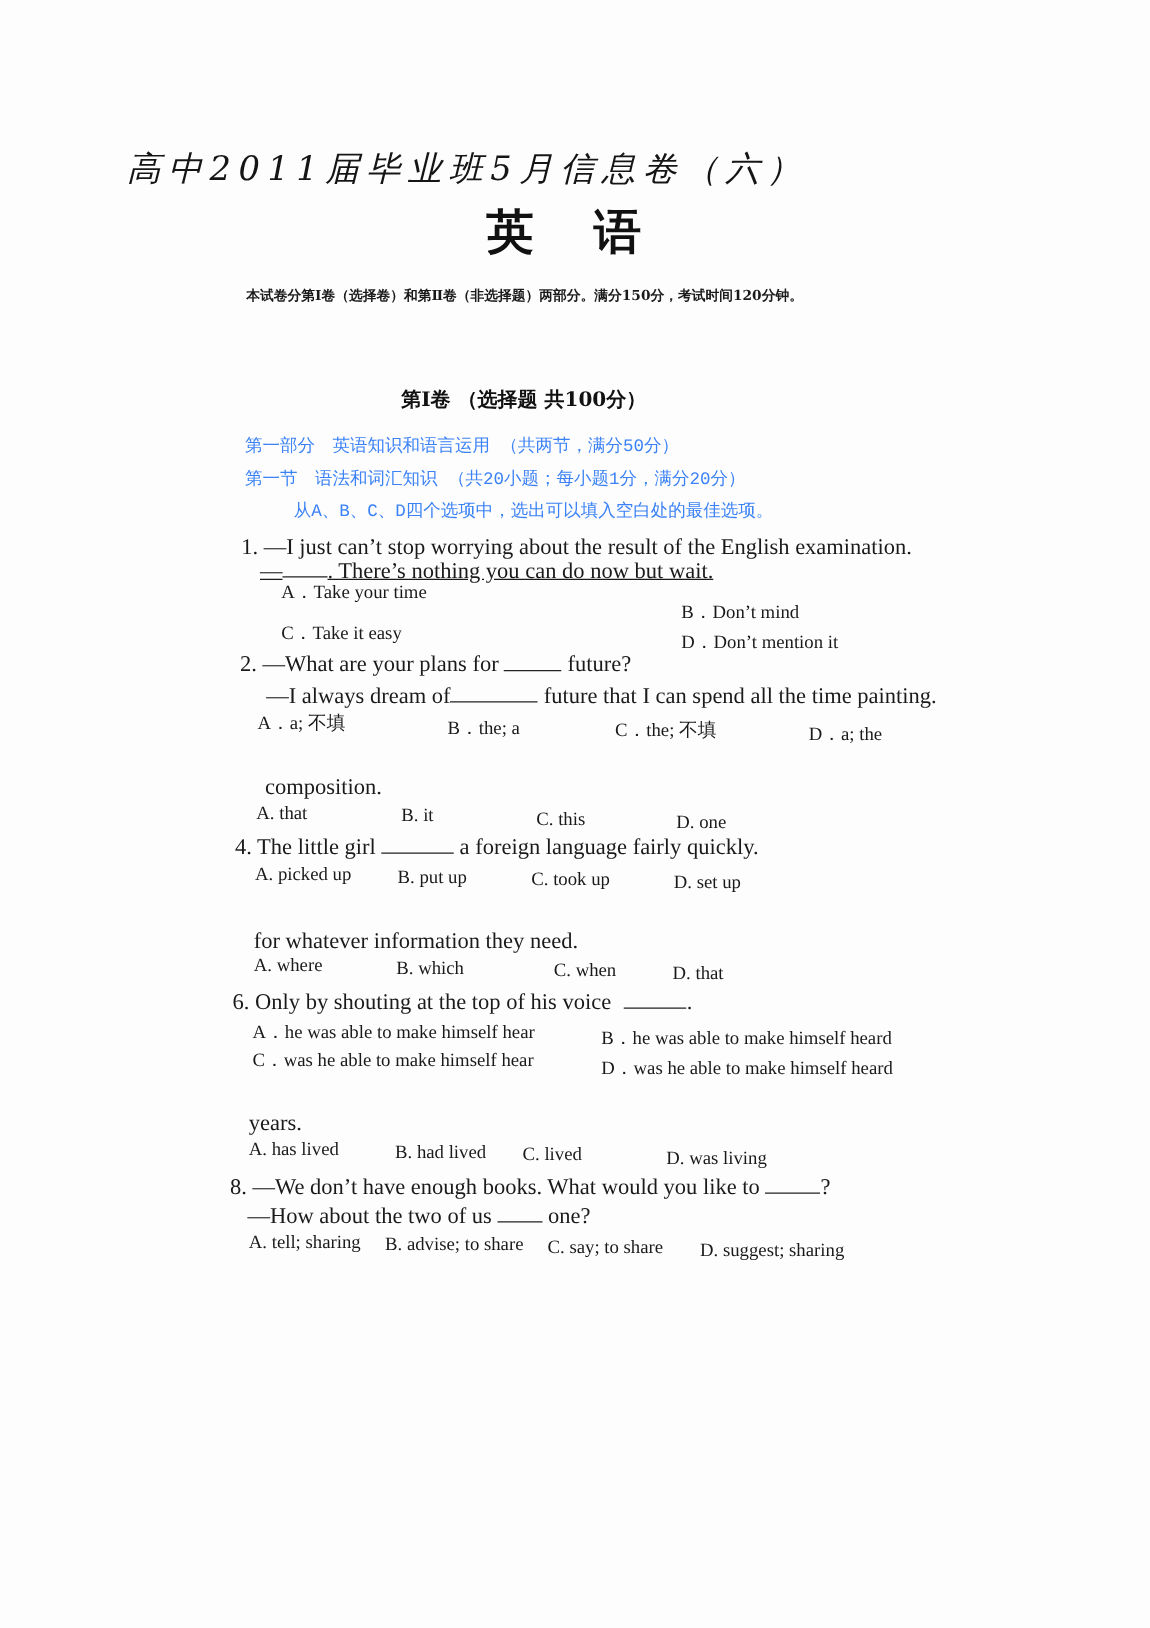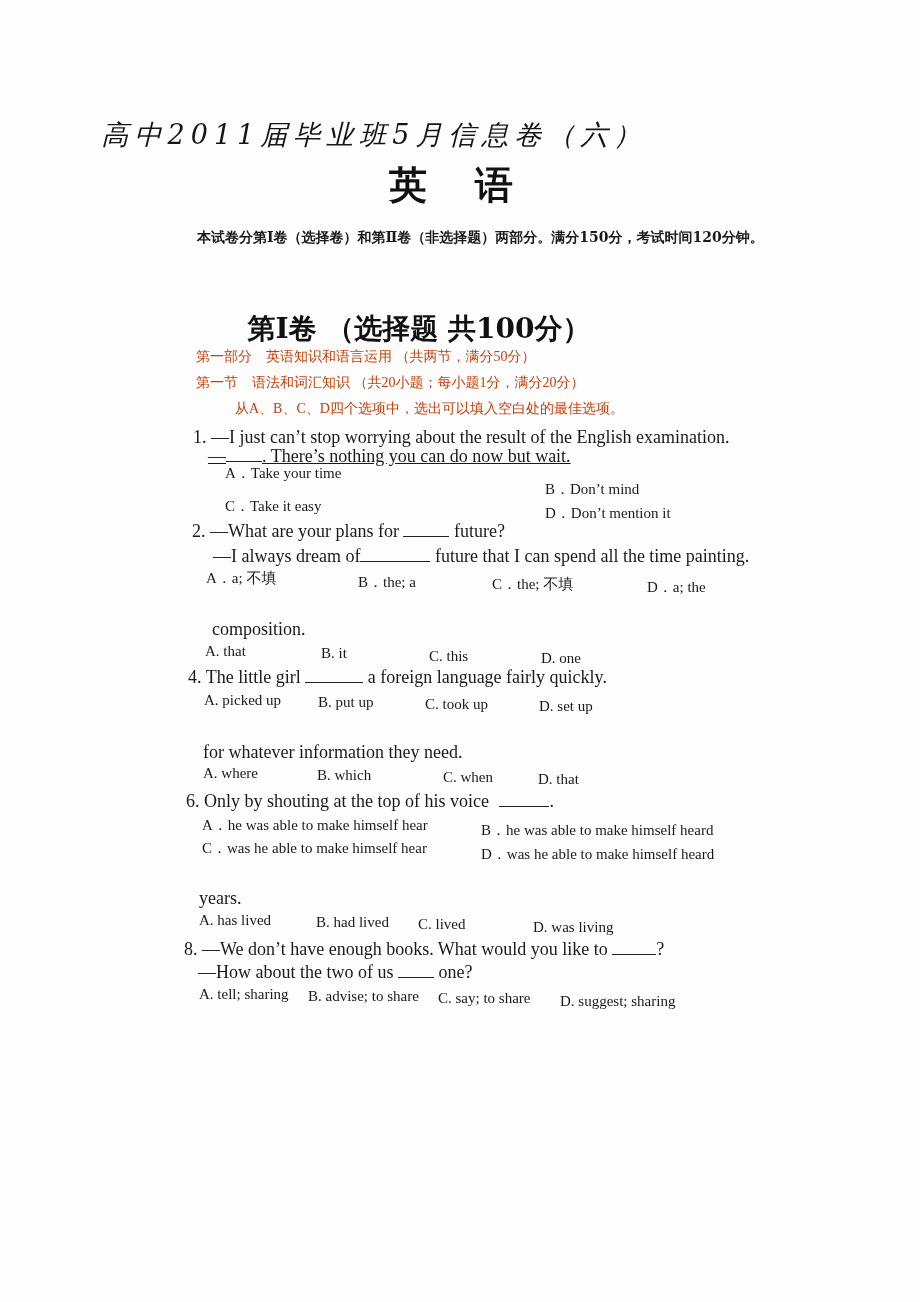--- a/index.html
+++ b/index.html
@@ -1,23 +1,23 @@
 <!DOCTYPE html>
 <html><head>
 <meta charset="utf-8">
 <style>
   html, body { margin: 0; padding: 0; background: #ffffff; }
   body { width: 920px; height: 1302px; position: relative; overflow: hidden; color: #111; }
   .page { position: absolute; left: 0; top: 0; width: 920px; height: 1302px; background: #fdfdfd; }
   .abs { position: absolute; white-space: nowrap; }
   .title-line { left: 0; width: 748px; top: 117px; text-align: center; font-family: "DejaVu Serif", serif; font-size: 27px; letter-spacing: 6px; font-style: italic; color: #151515; }
   .subject { left: 0; width: 920px; top: 160px; text-align: center; font-family: "DejaVu Sans", sans-serif; font-size: 38px; font-weight: bold; letter-spacing: 48px; padding-left: 30px; box-sizing: border-box; color: #111; }
-  .intro { left: 197px; top: 229px; font-family: "DejaVu Serif", serif; font-size: 14px; font-weight: bold; color: #1a1a1a; }
-  .part-title { left: 0; width: 828px; top: 310px; text-align: center; font-family: "DejaVu Serif", serif; font-size: 28px; font-weight: bold; color: #111; padding-left: 10px; box-sizing: border-box; }
-  .sec { font-family: Liberation Serif, serif; font-size: 14px; color: #c2410c; }
+  .intro { left: 197px; top: 229px; font-family: "DejaVu Serif", serif; font-size: 11px; font-weight: bold; color: #1a1a1a; }
+  .part-title { left: 0; width: 828px; top: 310px; text-align: center; font-family: "DejaVu Serif", serif; font-size: 16px; font-weight: bold; color: #111; padding-left: 10px; box-sizing: border-box; }
+  .sec { font-family: Liberation Mono, monospace; font-size: 14px; color: #3b82f6; }
   .q { font-family: "Liberation Serif", serif; font-size: 18px; color: #1a1a1a; }
   .opt { font-family: "Liberation Serif", serif; font-size: 15px; color: #1a1a1a; }
   .blank { display: inline-block; border-bottom: 1px solid #222; height: 12px; vertical-align: baseline; }
 </style>
 </head>
 <body>
 
 <div class="page">
 
   <div class="abs title-line">高中2011届毕业班5月信息卷（六）</div>

